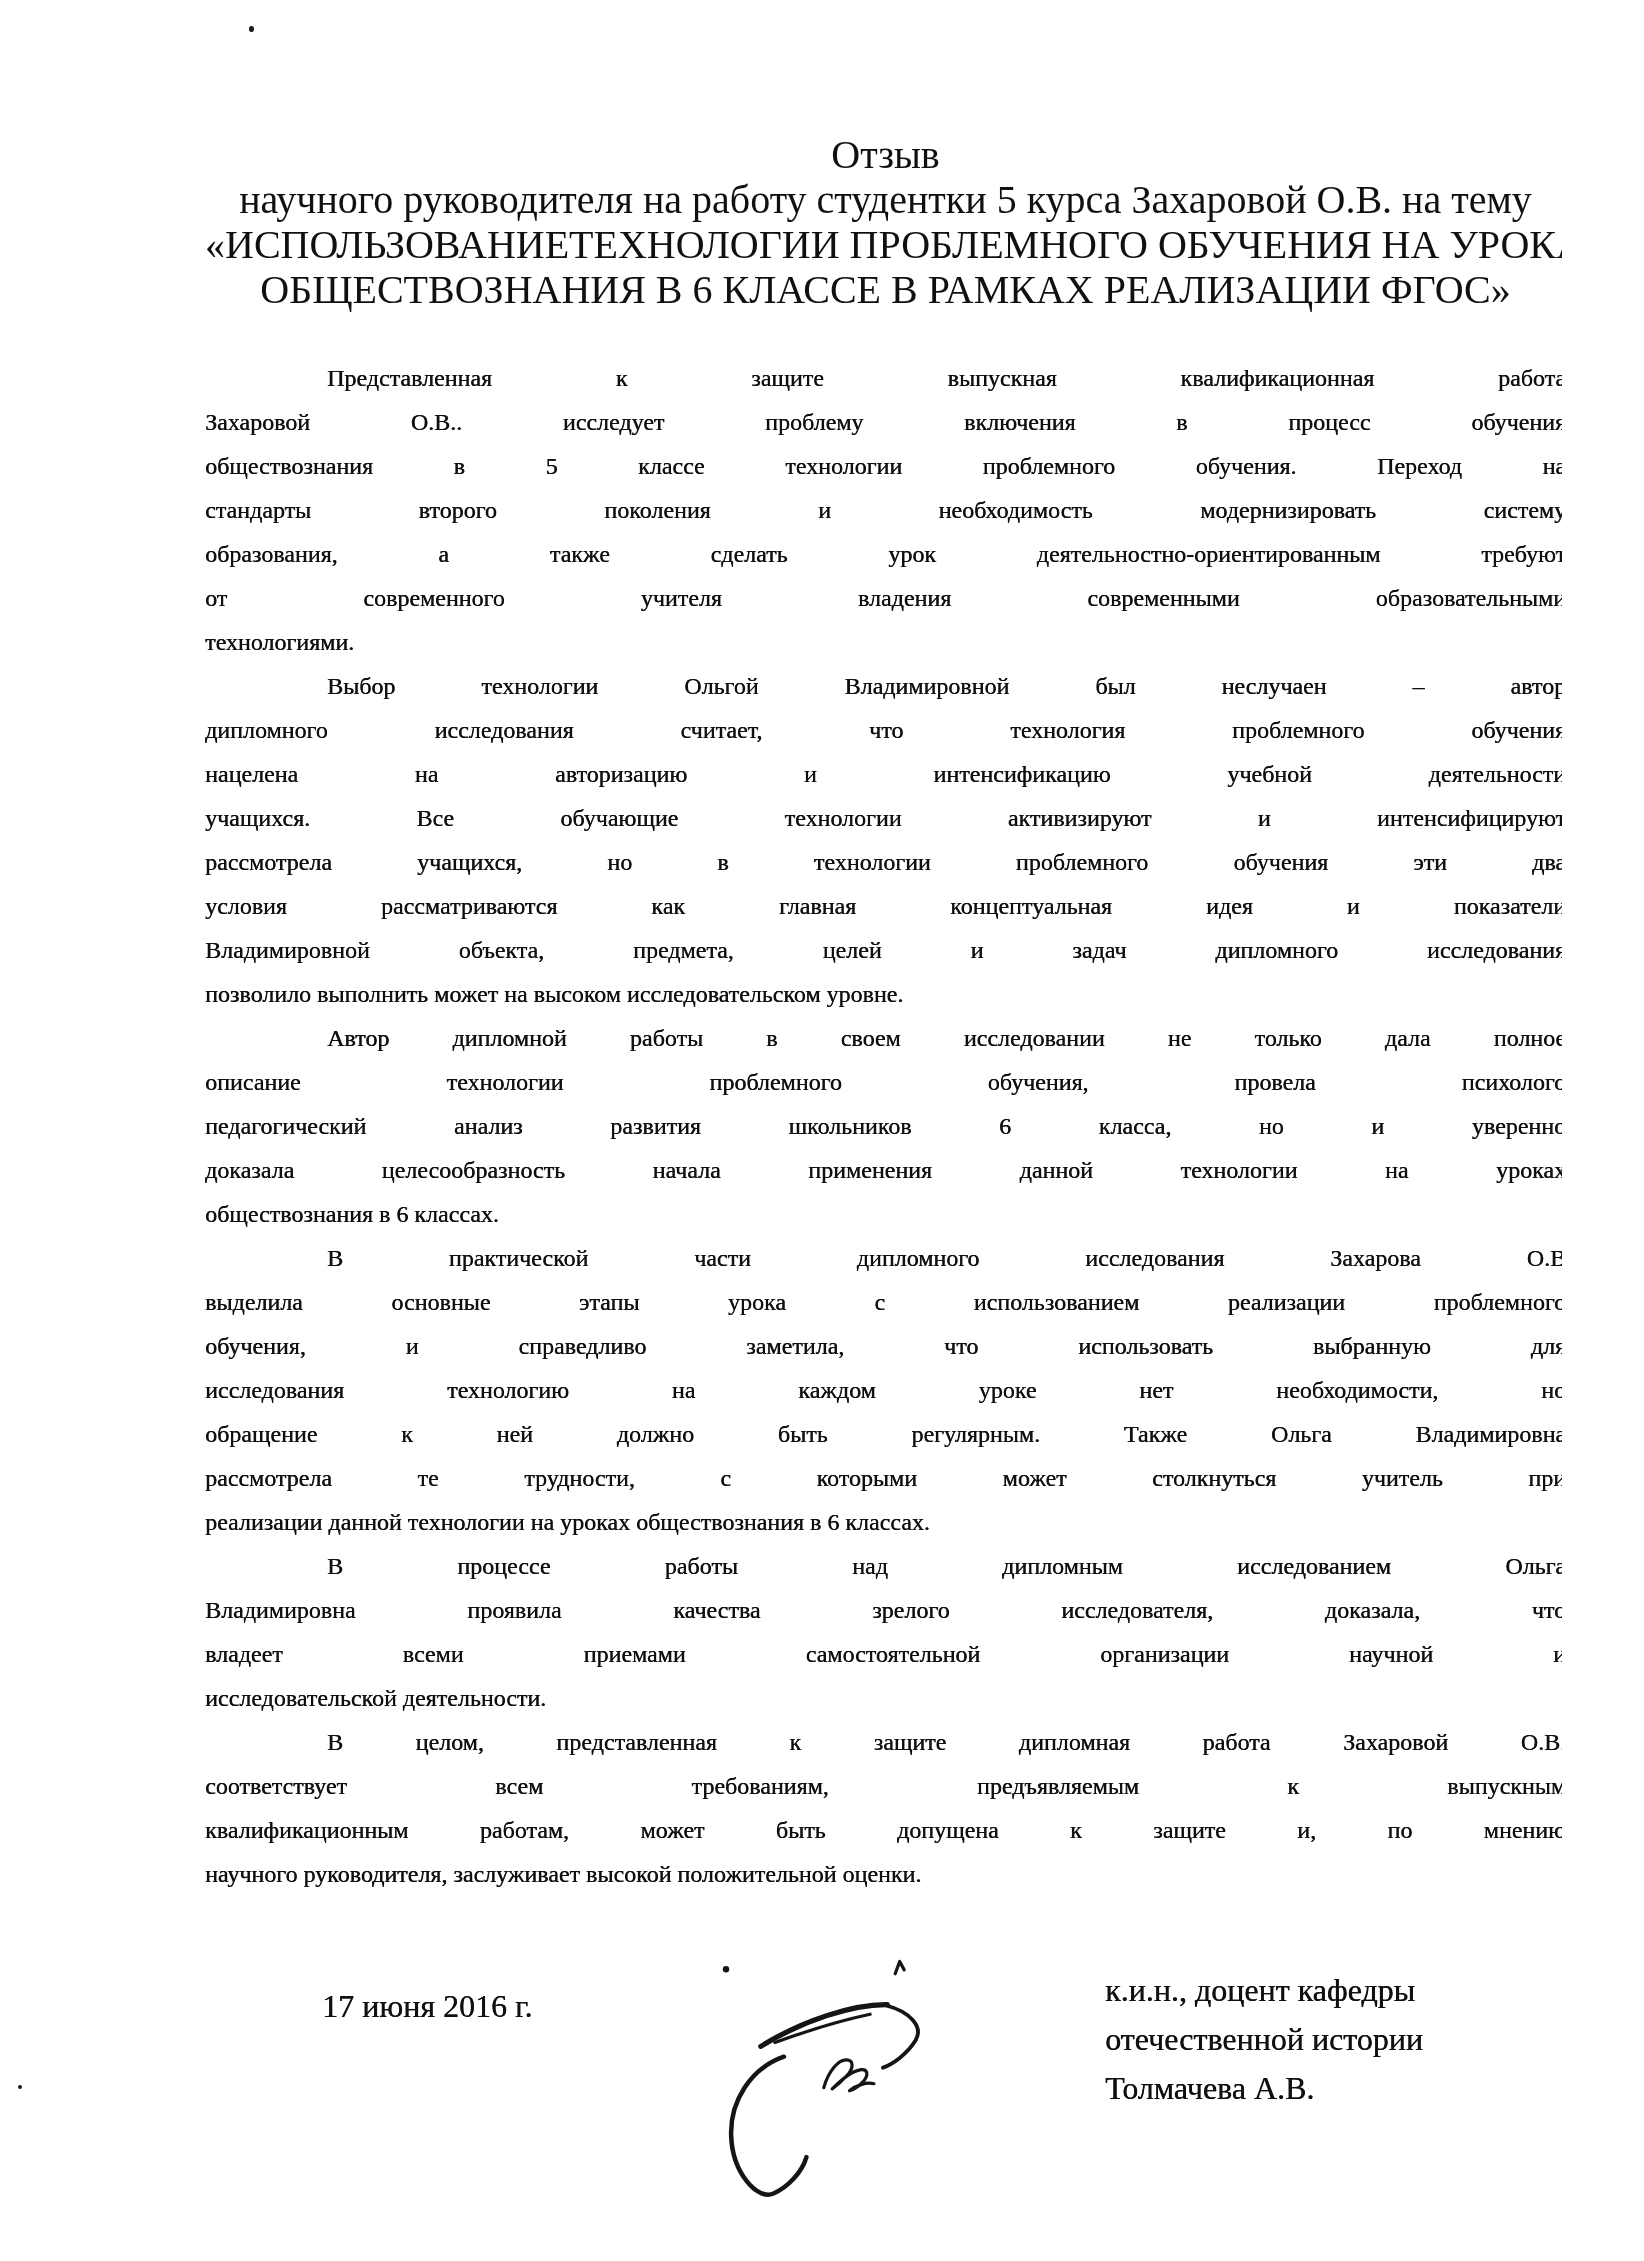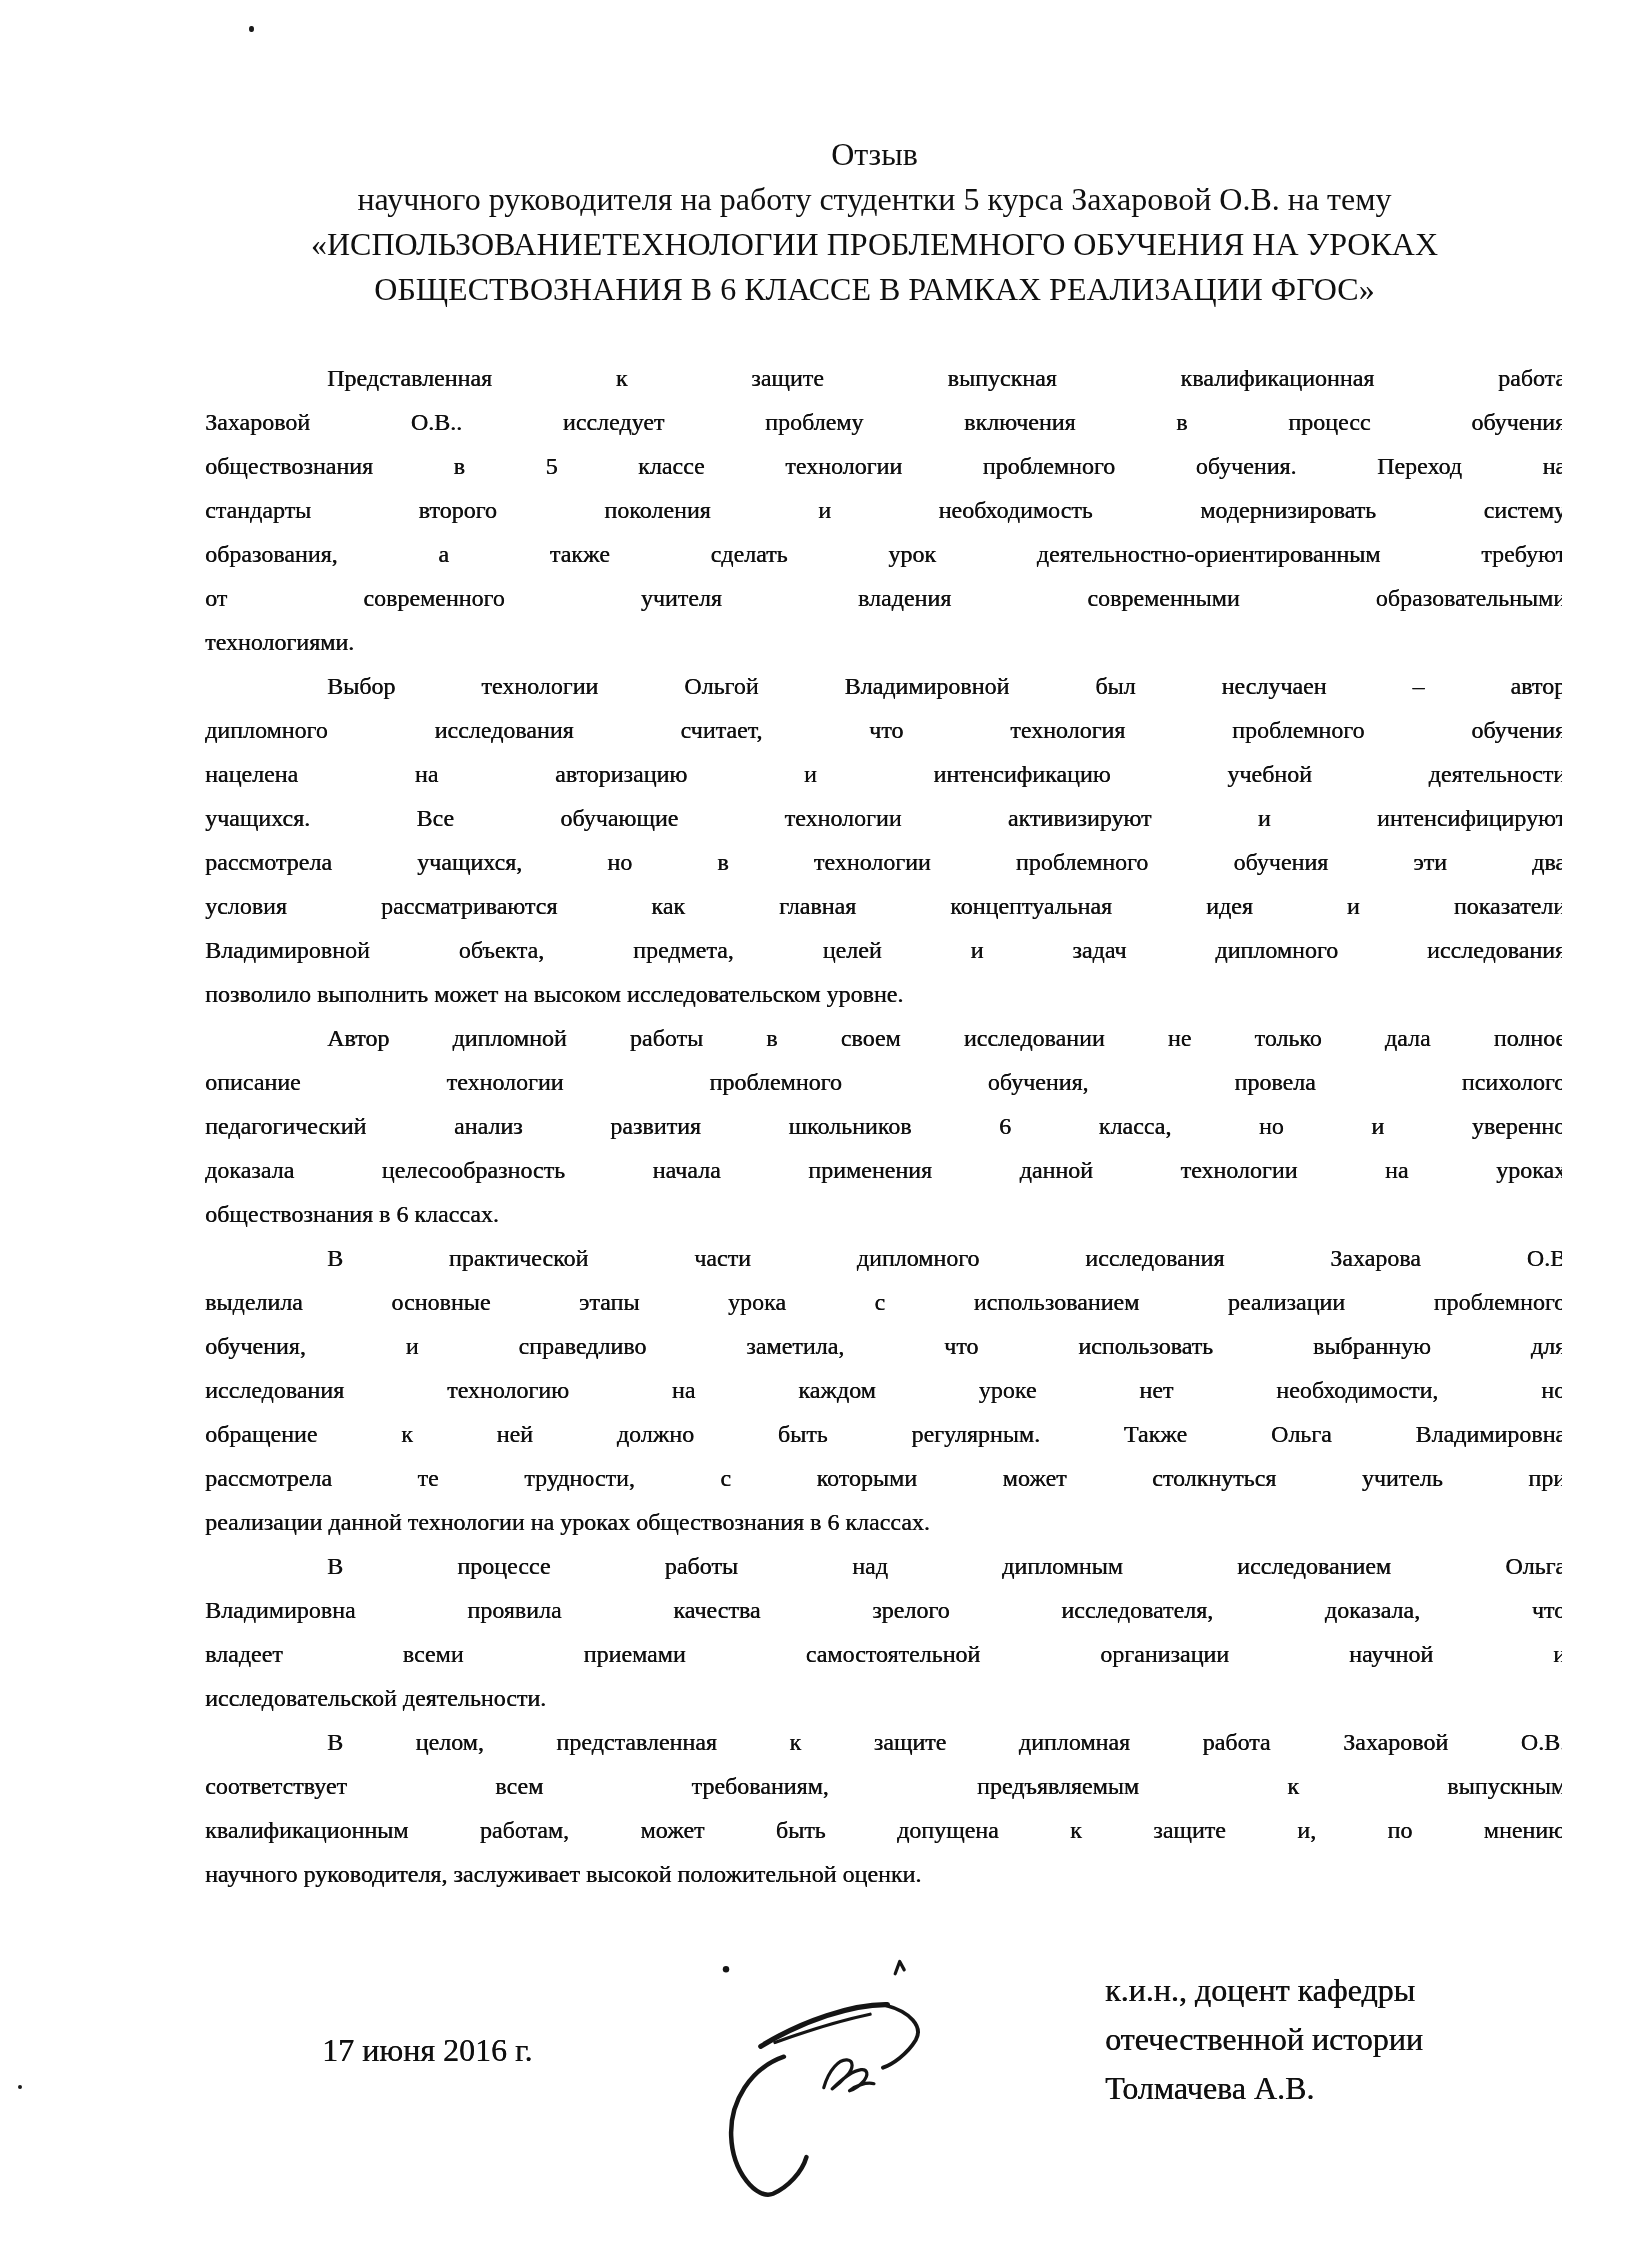--- a/index.html
+++ b/index.html
@@ -6,42 +6,41 @@
   .page{
     position:relative;
     width:1644px;height:2261px;
     background:#ffffff;
     overflow:hidden;
     font-family:"Liberation Serif", serif;
     color:#101010;
   }
   
   .title-block{
-    position:absolute;left:194px;top:132px;width:1361px;
-    font-size:32px;line-height:45px;
+    position:absolute;left:205px;top:132px;width:1361px;
+    font-size:40px;line-height:45px;
   }
   .title-line{text-align:center;white-space:nowrap;}
   
   .body-block{
     position:absolute;left:205px;top:356px;width:1361px;
     font-size:24px;line-height:44px;
   }
   .line{
     text-align:justify;
     text-align-last:justify;
     text-shadow:0.4px 0 0 currentColor; 
   }
   .line.first{text-indent:122px;}
   .line.last{text-align-last:left;}
   
   .date-text{
     position:absolute;left:322px;top:1986px;
     font-size:32px;line-height:40px;white-space:nowrap;
     text-shadow:0.4px 0 0 currentColor;
-    margin-top:44px;
   }
   .signer-block{
     position:absolute;left:1105px;top:1966px;
     font-size:32px;line-height:49px;
     text-shadow:0.4px 0 0 currentColor;
   }
   .signature{
     position:absolute;left:699px;top:1933px;width:238px;height:277px;
   }
   .signature svg{width:100%;height:100%;}

